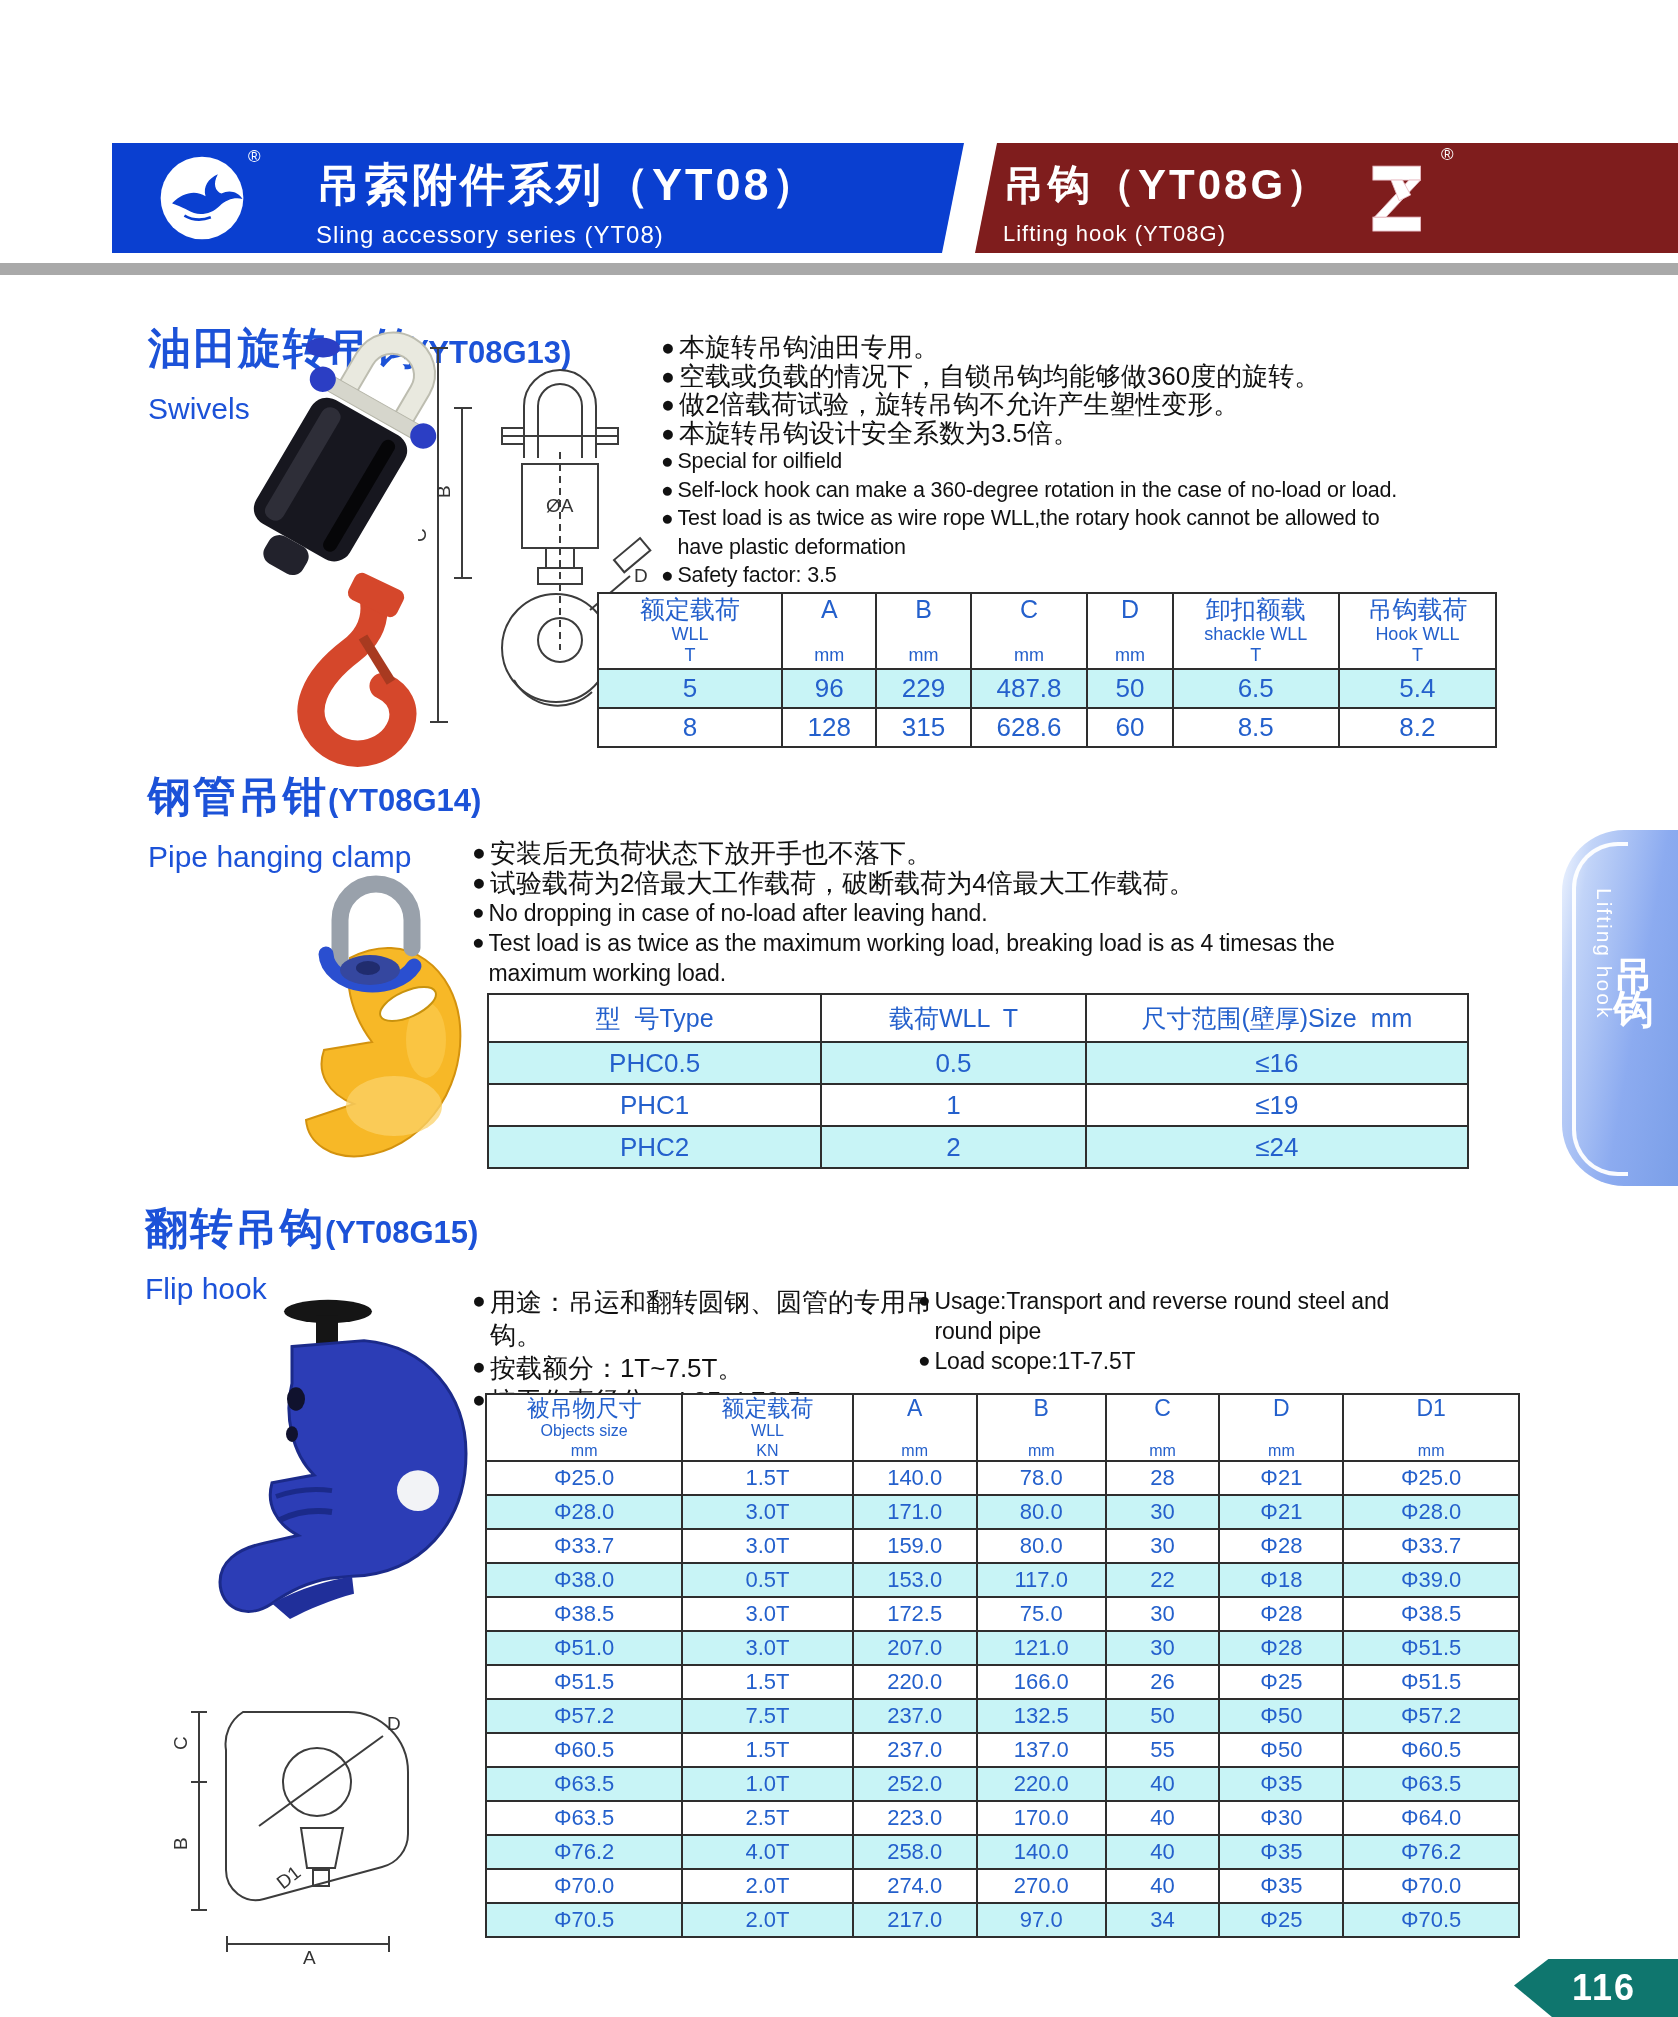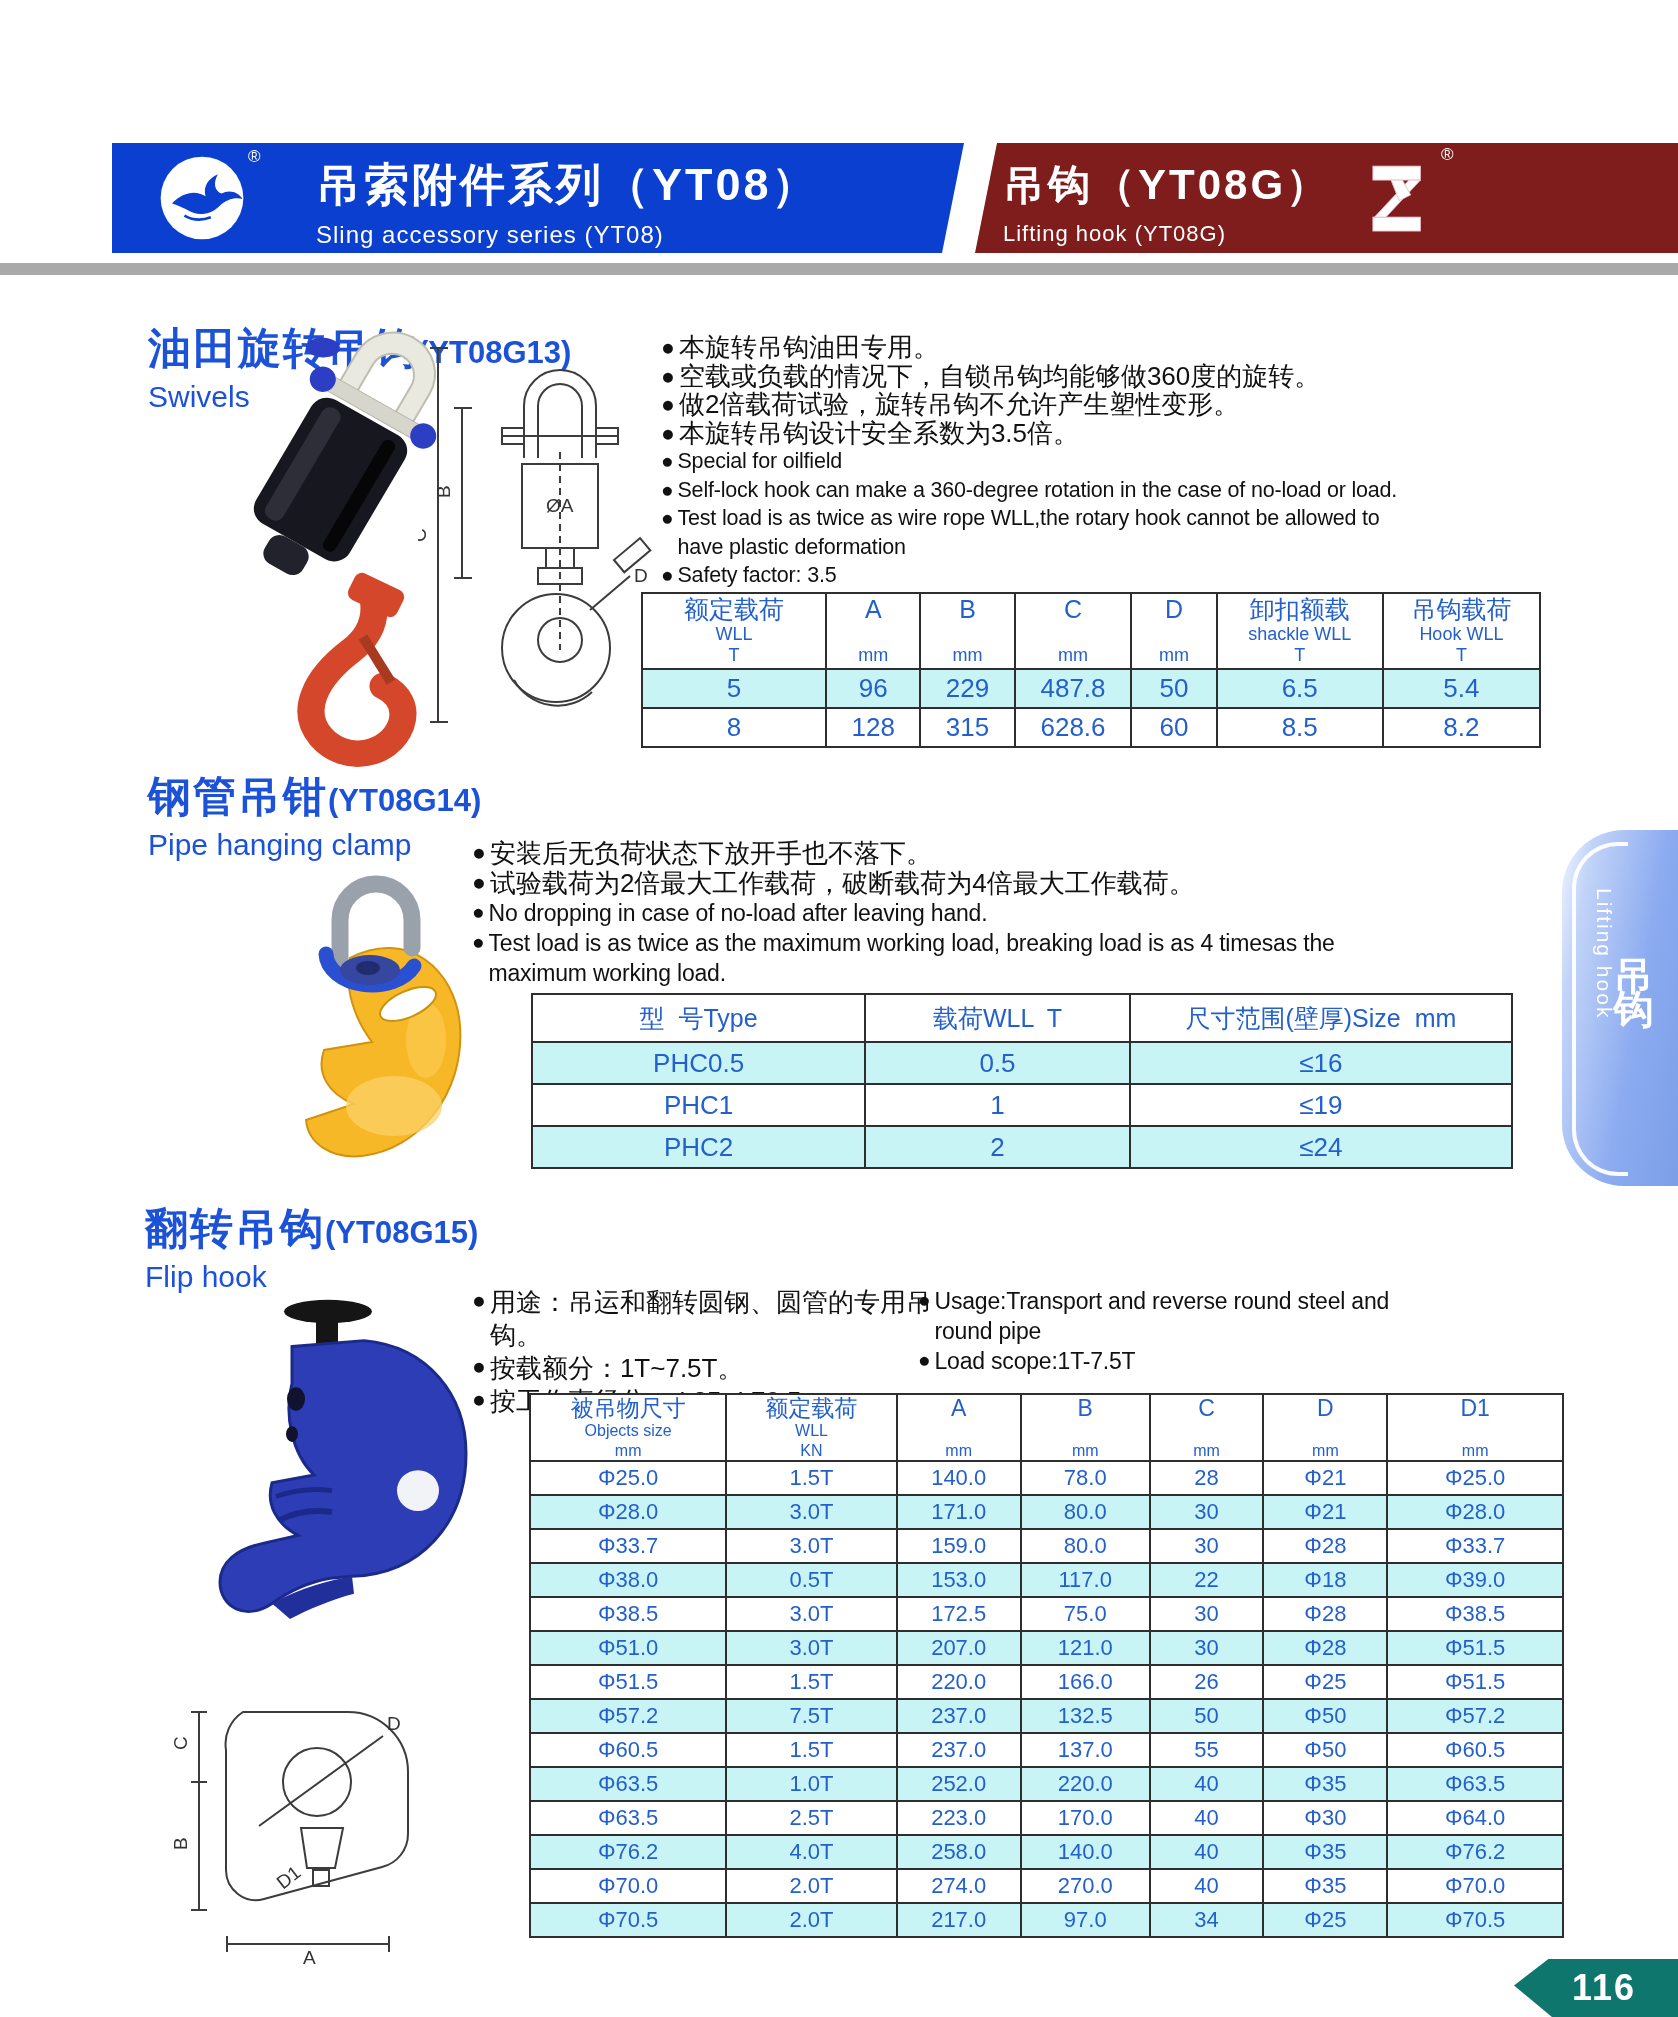--- a/index.html
+++ b/index.html
@@ -17,41 +17,41 @@
   .cn-title{font-size:45px;font-weight:bold;color:#fff;letter-spacing:3px;white-space:pre;}
   .band-red .cn-title{font-size:42px;}
   .en-title{font-size:24px;color:#fff;margin-top:6px;letter-spacing:1px;}
   .band-red .en-title{font-size:22px;margin-top:8px;}
   .z-logo{position:absolute;left:388px;top:10px;width:74px;height:92px;}
   .gray-bar{position:absolute;left:0;top:263px;width:100%;height:12px;background:#a9a9a9;}
   
   .sec-head{position:absolute;color:#1c52d8;}
   .sec-head .cn{font-size:43px;font-weight:bold;letter-spacing:2px;}
   .sec-head .model{font-size:31px;font-weight:bold;}
-  .sec-head .en{font-size:30px;margin-top:2px;}
+  .sec-head .en{font-size:30px;margin-top:14px;}
   
   .bullets{position:absolute;list-style:none;margin:0;padding:0;}
   .bullets li{display:flex;align-items:flex-start;}
   .dot{flex:0 0 auto;margin-right:4px;}
   .dot::before{content:"●";}
   .btext{white-space:pre-line;}
   .cn-li{font-size:26px;line-height:28.5px;}
   .cn-li .dot{font-size:23px;line-height:28.5px;}
   .en-li{font-size:21.5px;line-height:28.5px;letter-spacing:-0.2px;}
   .en-li .dot{font-size:21px;line-height:28.5px;}
   .b1{left:661px;top:333px;width:790px;}
   .b2{left:472px;top:838px;width:1080px;}
   .b2 .cn-li{line-height:30px;}
   .b2 .en-li{line-height:30px;font-size:23px;}
   .b3cn{left:472px;top:1286px;width:460px;}
   .b3cn .cn-li{line-height:33px;}
   .b3en{left:918px;top:1286px;width:560px;}
   .b3en .en-li{line-height:30px;font-size:23px;}
   
-  .tbl{position:absolute;border-collapse:collapse;table-layout:fixed;background:#fff;margin-left:44px;}
+  .tbl{position:absolute;border-collapse:collapse;table-layout:fixed;background:#fff;}
   .tbl th,.tbl td{border:2px solid #2e2e2e;text-align:center;vertical-align:middle;
                   color:#2460cc;padding:0;overflow:hidden;font-weight:normal;}
   .tbl tr.shade td{background:#c8f4f6;}
   .hmain{font-size:25px;line-height:1.15;white-space:pre;}
   .hsub{font-size:18px;line-height:1.2;min-height:20px;white-space:pre;}
   .t1{left:597px;top:592px;width:900px;}
   .t1 th{height:74px;}
   .t1 td{height:37px;font-size:26px;}
   .t2{left:487px;top:993px;width:982px;}
   .t2 th{height:46px;}

